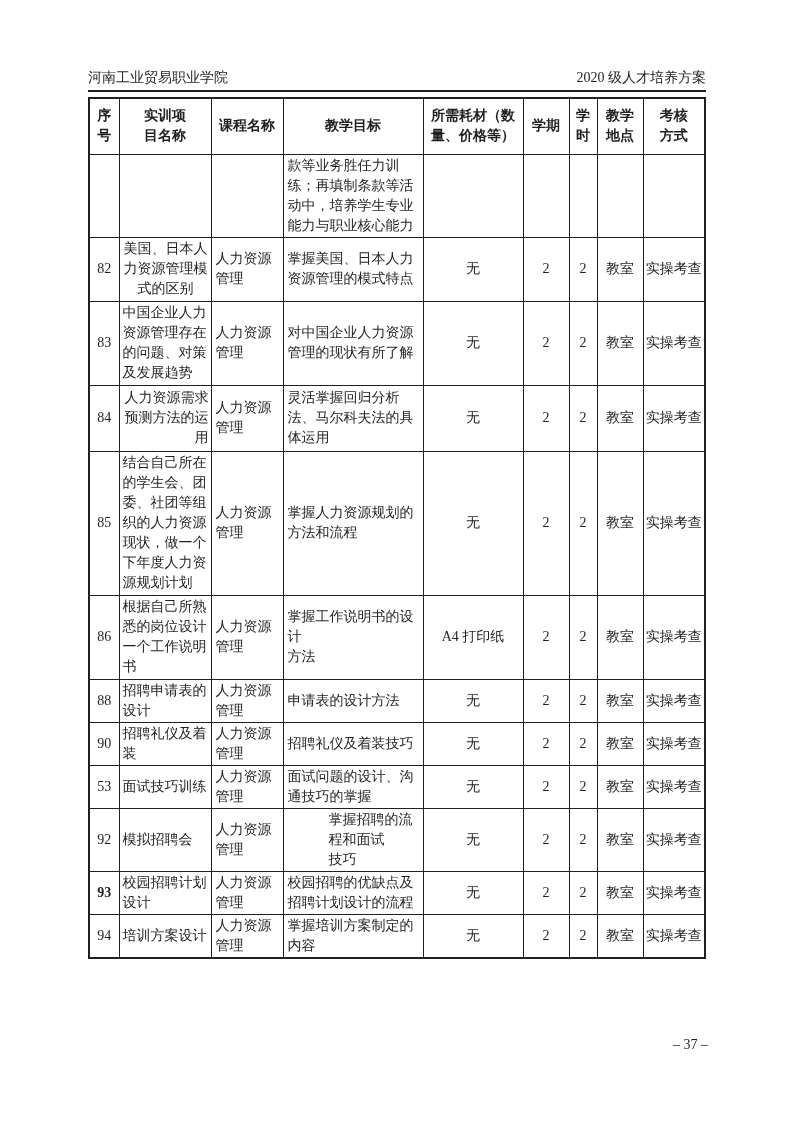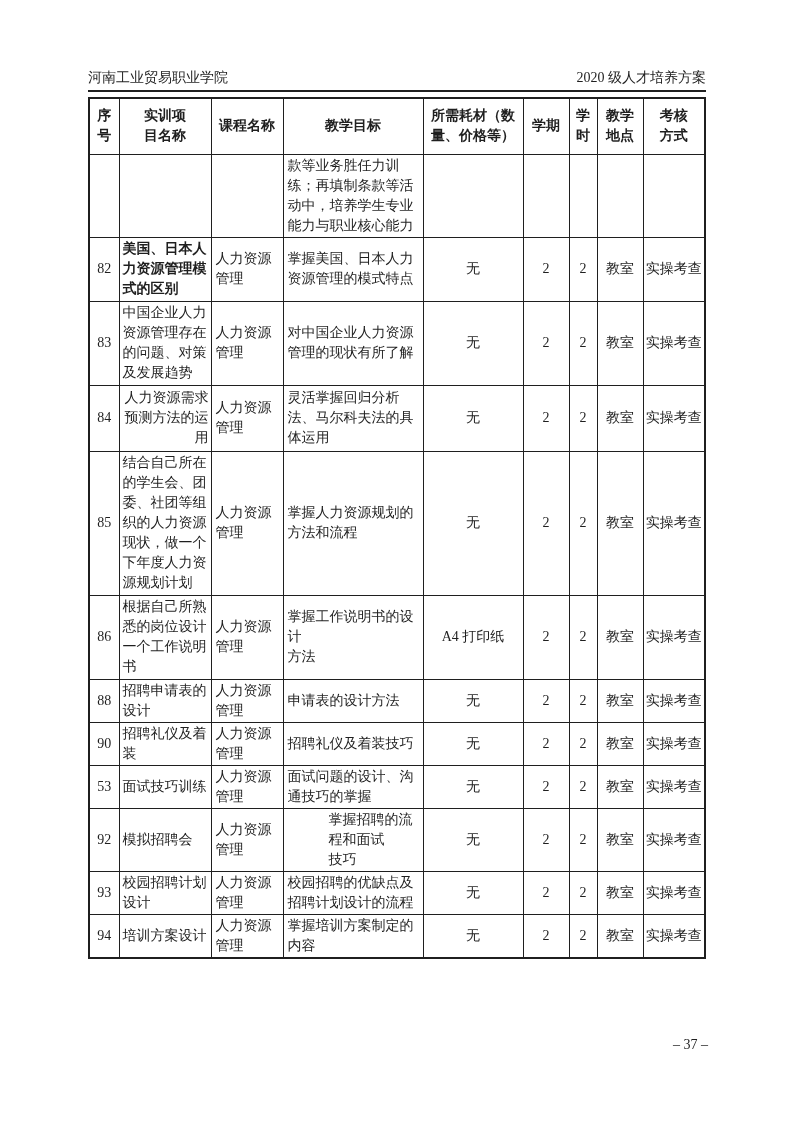--- a/index.html
+++ b/index.html
@@ -115,21 +115,21 @@
           <td style="text-align: left;"></td>
           <td style="text-align: left;">款等业务胜任力训练；再填制条款等活动中，培养学生专业能力与职业核心能力</td>
           <td style="text-align: center;"></td>
           <td style="text-align: center;"></td>
           <td class="thick-l thick-r" style="text-align: center;"></td>
           <td style="text-align: center;"></td>
           <td class="pad-none" style="text-align: center;"></td>
         </tr>
         <tr style="height: 64px;">
           <td style="text-align: center;">82</td>
-          <td class="pad-tight" style="text-align: left; font-weight: bold;">美国、日本人力资源管理模式的区别</td>
+          <td class="pad-tight" style="text-align: center;">美国、日本人力资源管理模式的区别</td>
           <td style="text-align: left;">人力资源管理</td>
           <td style="text-align: left;">掌握美国、日本人力资源管理的模式特点</td>
           <td style="text-align: center;">无</td>
           <td style="text-align: center;">2</td>
           <td class="thick-l thick-r" style="text-align: center;">2</td>
           <td style="text-align: center;">教室</td>
           <td class="pad-none" style="text-align: center;">实操考查</td>
         </tr>
         <tr style="height: 84px;">
           <td style="text-align: center;">83</td>
@@ -215,21 +215,21 @@
           <td style="text-align: left;">人力资源管理</td>
           <td style="text-align: left; padding-left: 45px;">掌握招聘的流程和面试
 技巧</td>
           <td style="text-align: center;">无</td>
           <td style="text-align: center;">2</td>
           <td class="thick-l thick-r" style="text-align: center;">2</td>
           <td style="text-align: center;">教室</td>
           <td class="pad-none" style="text-align: center;">实操考查</td>
         </tr>
         <tr style="height: 42px;">
-          <td style="text-align: center;">93</td>
+          <td style="text-align: center; font-weight: bold;">93</td>
           <td class="pad-tight" style="text-align: left;">校园招聘计划设计</td>
           <td style="text-align: left;">人力资源管理</td>
           <td style="text-align: left;">校园招聘的优缺点及招聘计划设计的流程</td>
           <td style="text-align: center;">无</td>
           <td style="text-align: center;">2</td>
           <td class="thick-l thick-r" style="text-align: center;">2</td>
           <td style="text-align: center;">教室</td>
           <td class="pad-none" style="text-align: center;">实操考查</td>
         </tr>
         <tr style="height: 40px;">

